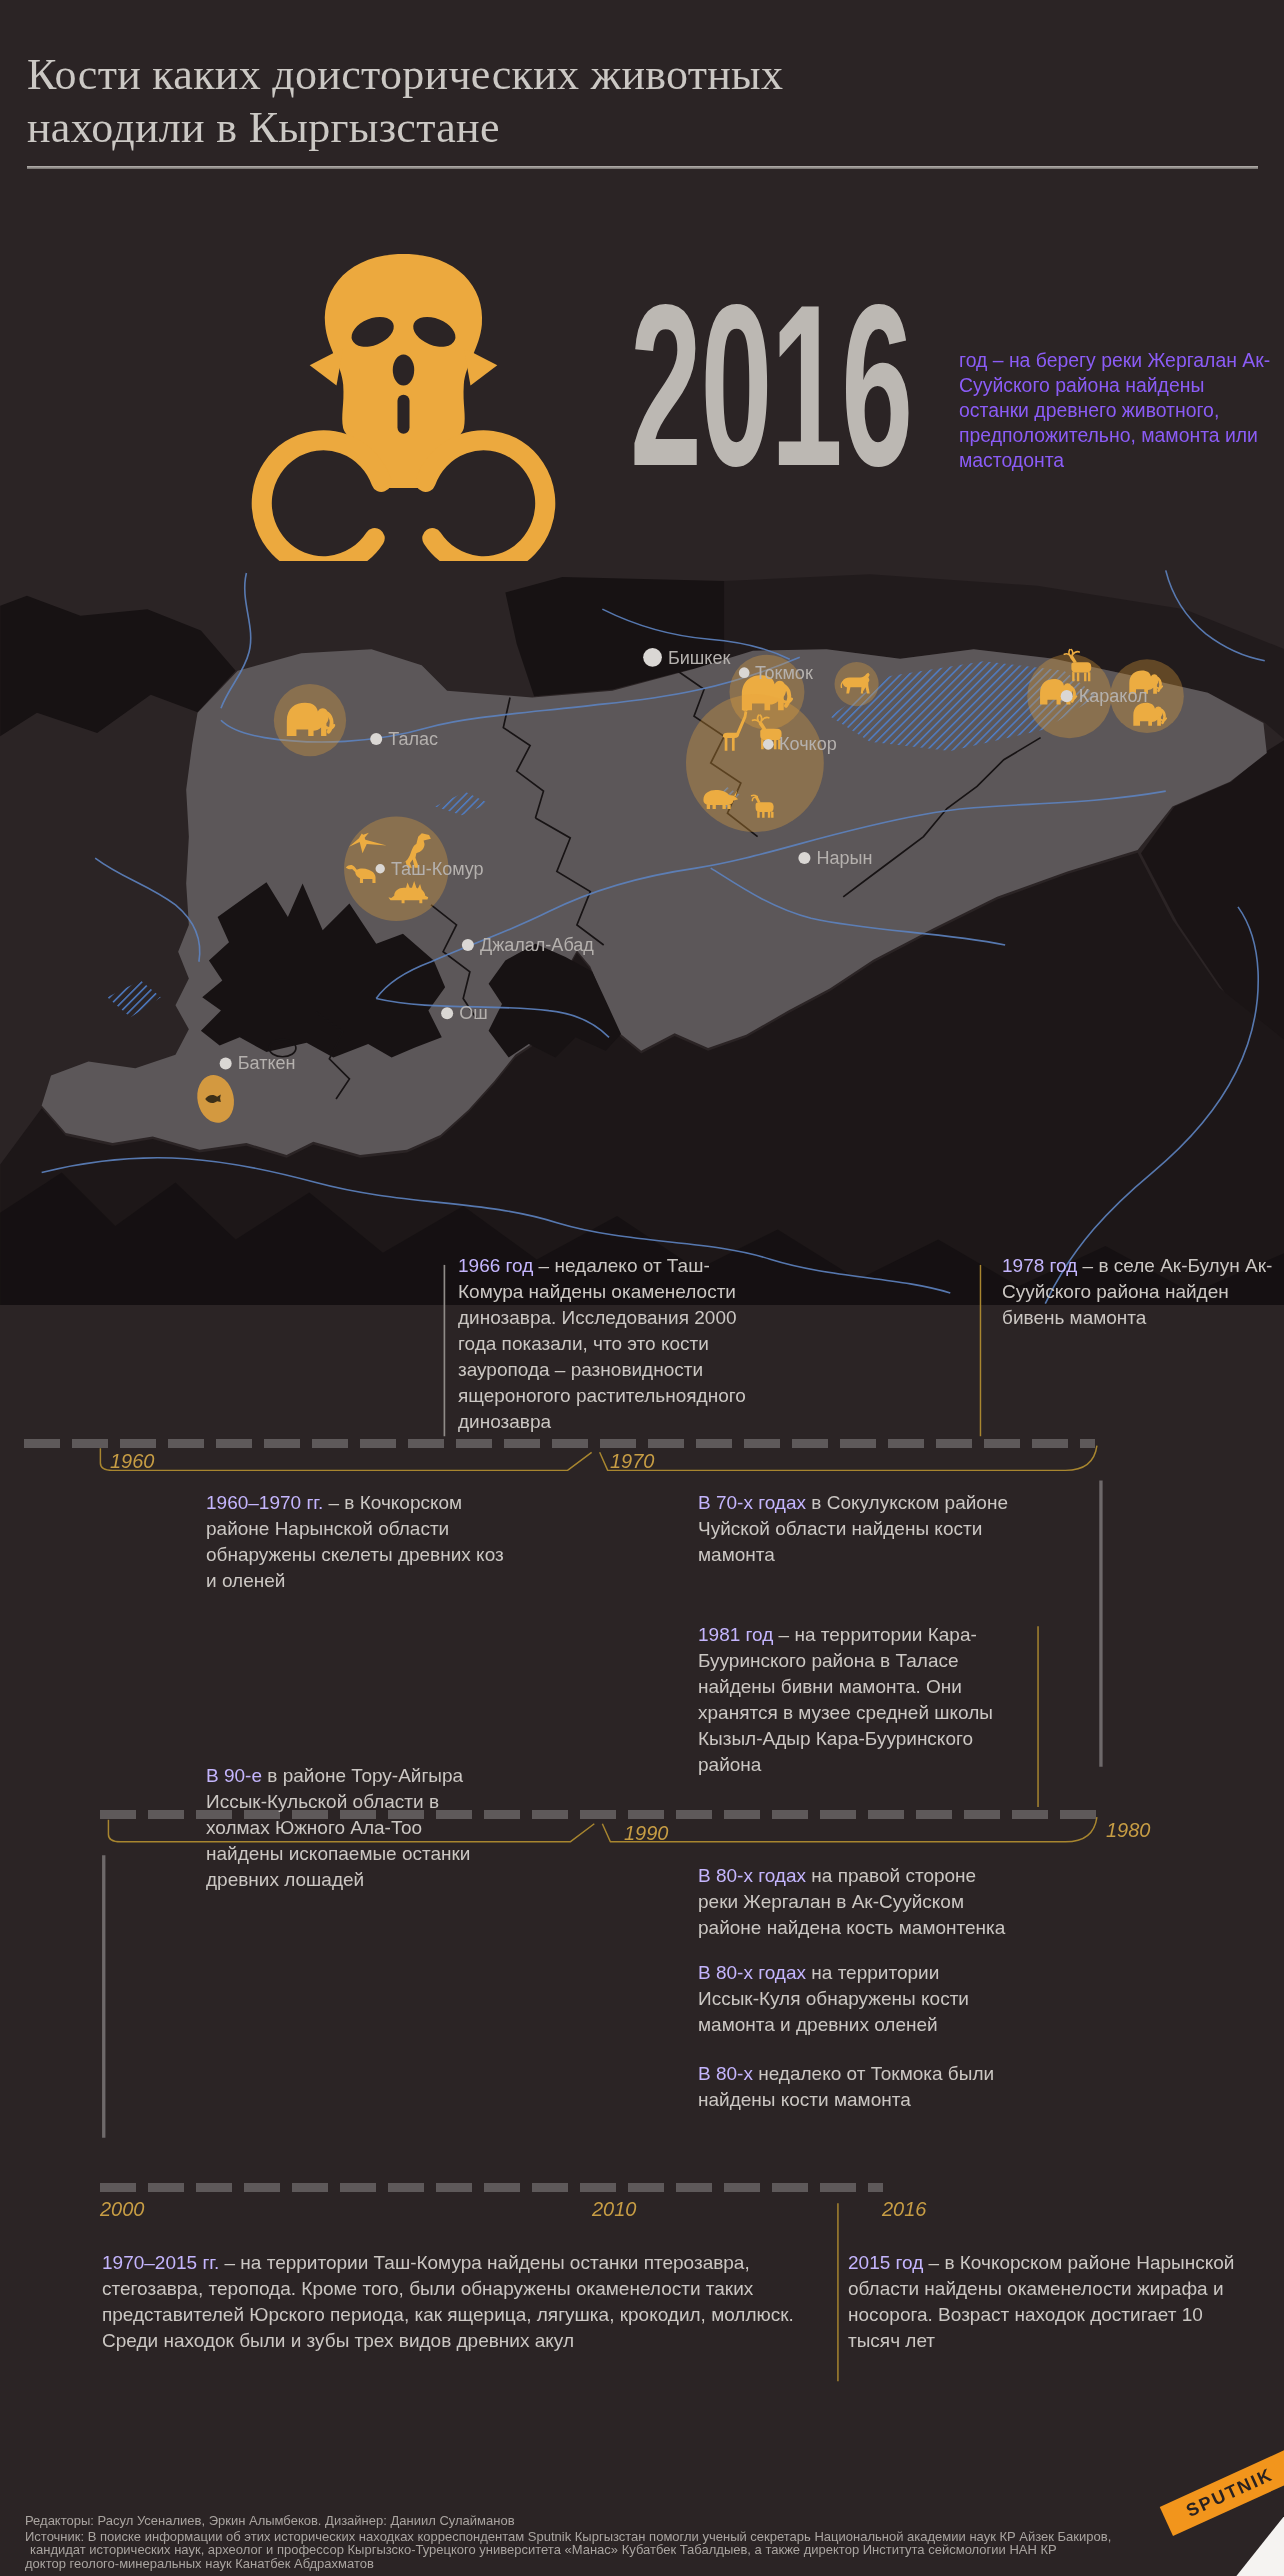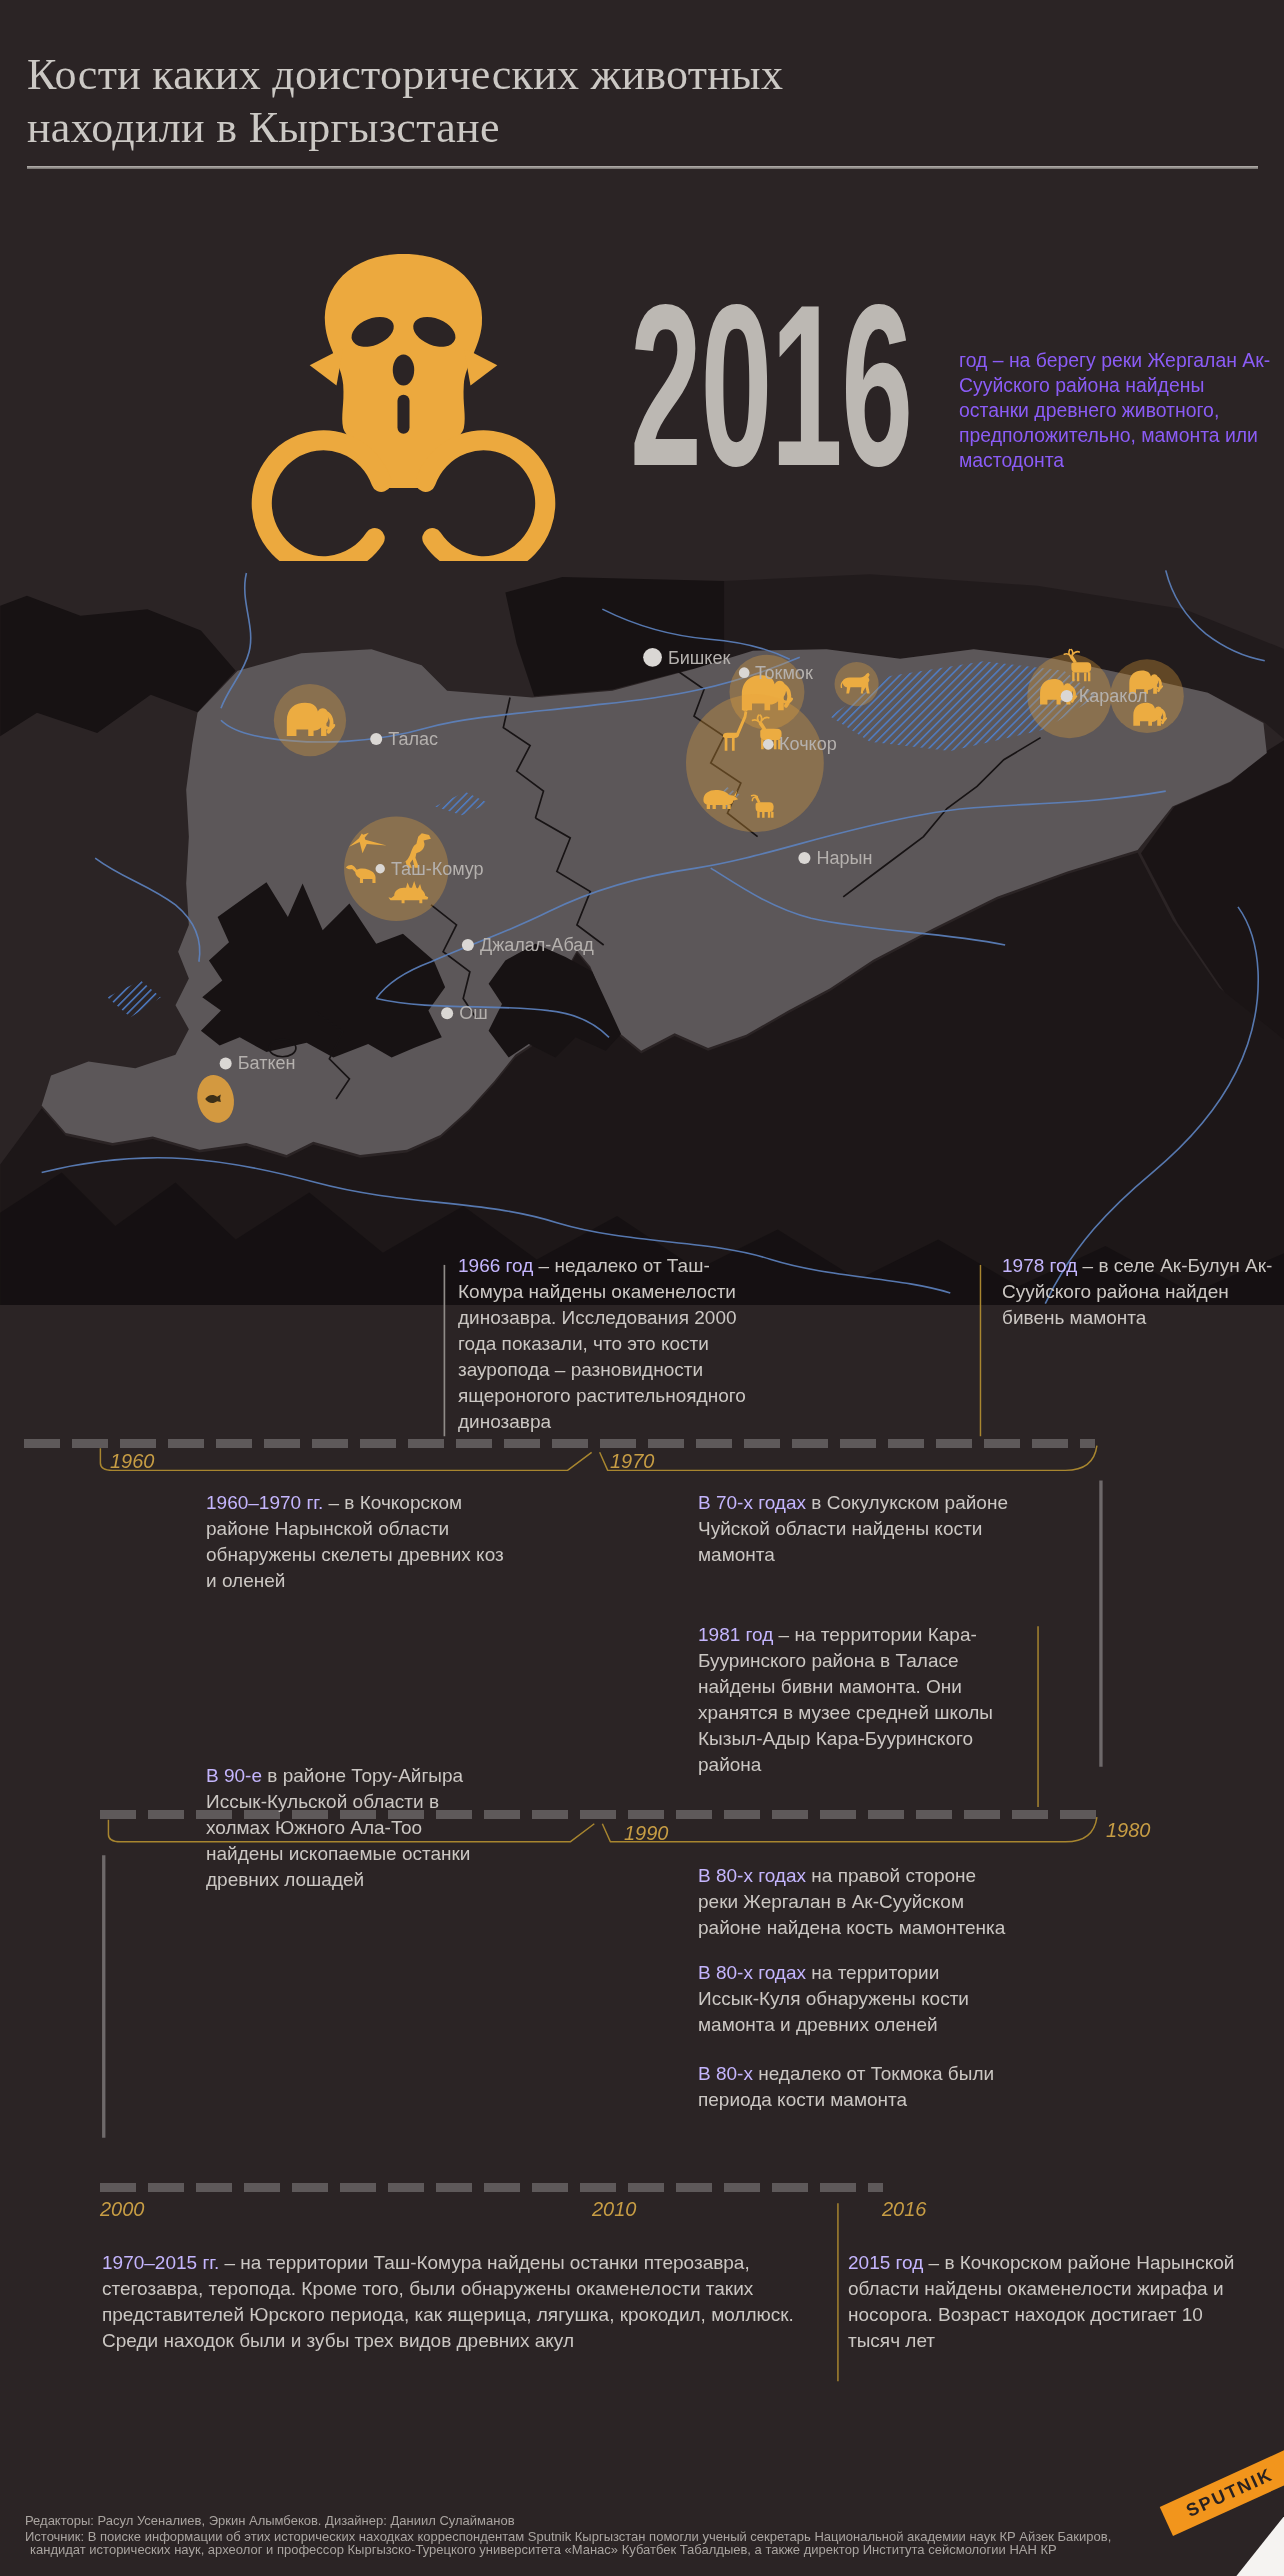--- a/index.html
+++ b/index.html
@@ -289,32 +289,33 @@
   <div class="abs ev" style="left:206px;top:1763px;width:294px;">
     <span class="hl">В 90-е</span><span> в районе Тору-Айгыра Иссык-Кульской области в холмах Южного Ала-Тоо найдены ископаемые останки древних лошадей</span>
   </div>
   <div class="abs ev" style="left:698px;top:1863px;width:315px;">
     <span class="hl">В 80-х годах</span><span> на правой стороне реки Жергалан в Ак-Сууйском районе найдена кость мамонтенка</span>
   </div>
   <div class="abs ev" style="left:698px;top:1960px;width:301px;">
     <span class="hl">В 80-х годах</span><span> на территории Иссык-Куля обнаружены кости мамонта и древних оленей</span>
   </div>
   <div class="abs ev" style="left:698px;top:2061px;width:315px;">
-    <span class="hl">В 80-х</span><span> недалеко от Токмока были периода кости мамонта</span>
+    <span class="hl">В 80-х</span><span> недалеко от Токмока были найдены кости мамонта</span>
   </div>
   <div class="abs ev" style="left:102px;top:2250px;width:716px;">
     <span class="hl">1970–2015 гг.</span><span> – на территории Таш-Комура найдены останки птерозавра, стегозавра, теропода. Кроме того, были обнаружены окаменелости таких представителей Юрского периода, как ящерица, лягушка, крокодил, моллюск. Среди находок были и зубы трех видов древних акул</span>
   </div>
   <div class="abs ev" style="left:848px;top:2250px;width:395px;">
     <span class="hl">2015 год</span><span> – в Кочкорском районе Нарынской области найдены окаменелости жирафа и носорога. Возраст находок достигает 10 тысяч лет</span>
   </div>
 
   <div class="abs foot" style="left:25px;top:2514px;width:1138px;">Редакторы: Расул Усеналиев, Эркин Алымбеков. Дизайнер: Даниил Сулайманов</div>
   <div class="abs foot" style="left:25px;top:2530px;width:1178px;">Источник: В поиске информации об этих исторических находках корреспондентам Sputnik Кыргызстан помогли ученый секретарь Национальной академии наук КР Айзек Бакиров,</div>
   <div class="abs foot" style="left:30px;top:2543px;width:1178px;">кандидат исторических наук, археолог и профессор Кыргызско-Турецкого университета «Манас» Кубатбек Табалдыев, а также директор Института сейсмологии НАН КР</div>
+  <div class="abs foot" style="left:25px;top:2557px;width:1178px;">доктор геолого-минеральных наук Канатбек Абдрахматов</div>
 
   <div class="abs white-corner"></div>
   <div class="abs sputnik-band">
     <span>SPUTNIK</span>
   </div>
 
 </div>
 
 
 </body></html>

